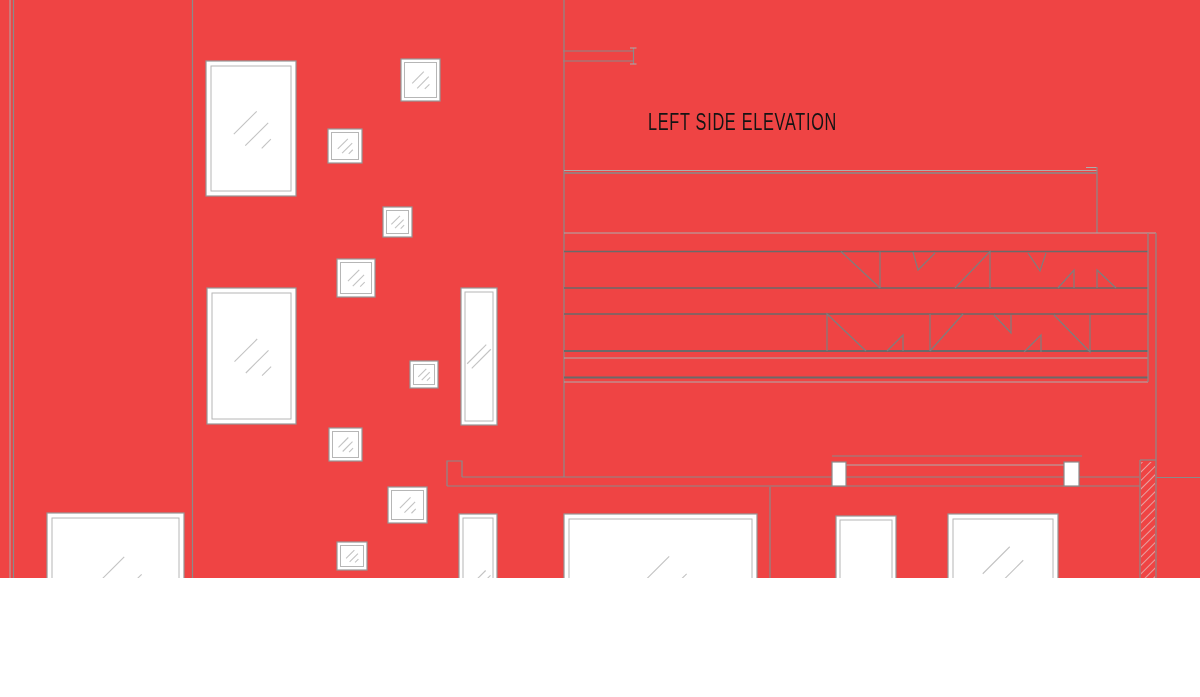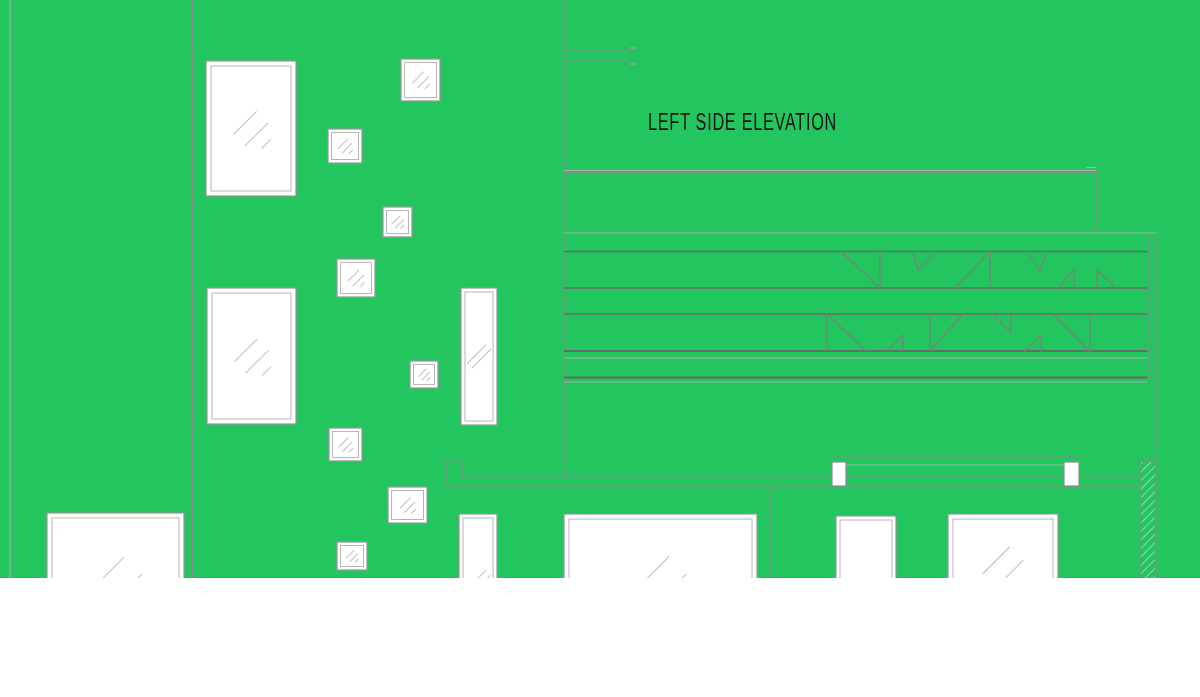--- a/index.html
+++ b/index.html
@@ -1,16 +1,16 @@
 <!DOCTYPE html>
 <html><head>
 <meta charset="utf-8">
 <style>
   html,body{margin:0;padding:0;background:#ffffff;}
-  .page{position:relative;width:1200px;height:578px;background:#22c55e;overflow:hidden;
+  .page{position:relative;width:1200px;height:578px;background:#ef4444;overflow:hidden;
         font-family:"Liberation Sans",sans-serif;}
   svg{position:absolute;left:0;top:0;}
   .title-text{font-family:"Liberation Sans","DejaVu Sans",sans-serif;
               font-size:23px;letter-spacing:1px;fill:#141414;}
 </style>
 </head>
 <body>
 
 <div class="page">
   <svg id="drawing" width="1200" height="697" viewBox="0 0 1200 697">

